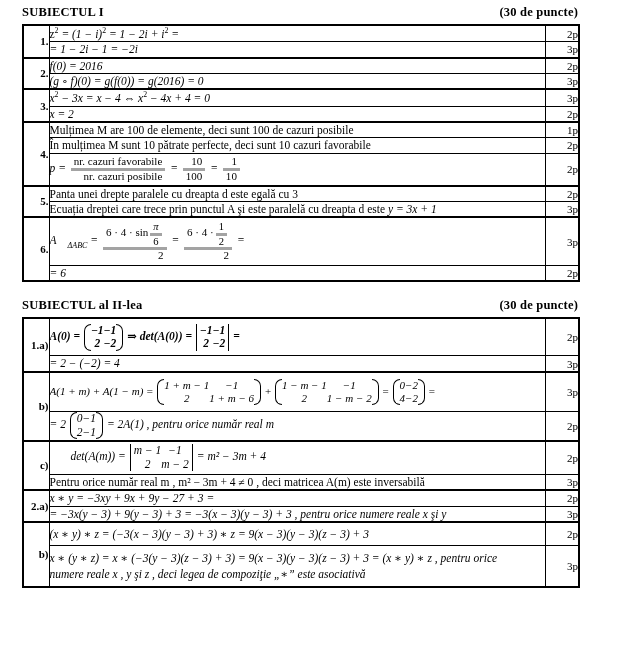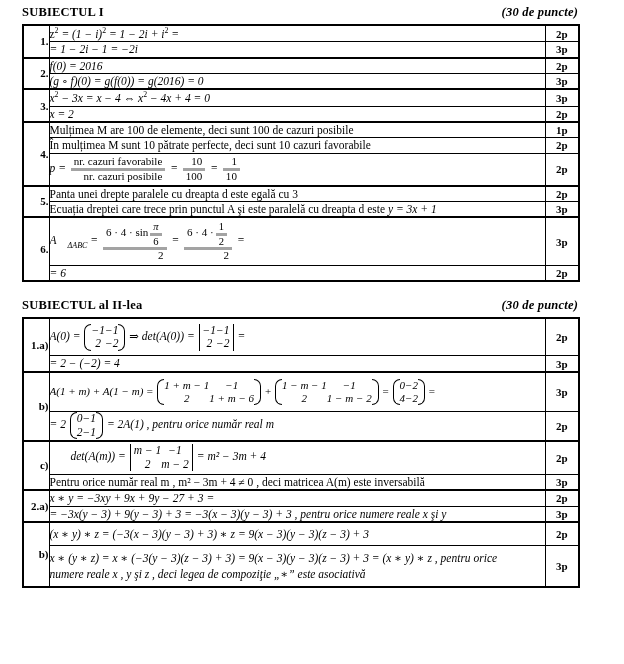--- a/index.html
+++ b/index.html
@@ -27,21 +27,21 @@
     justify-content: space-between;
     align-items: baseline;
     padding: 0 46px 0 22px;
     font-weight: bold;
     font-size: 12.5px;
     letter-spacing: .2px;
   }
   .section-head.first { padding-top: 5px; padding-bottom: 4px; }
   .section-head.second { padding-top: 4px; padding-bottom: 4px; margin-top: 12px; }
   .sec-title { white-space: nowrap; }
-  .sec-points { white-space: nowrap; font-style: italic; }
+  .sec-points { white-space: nowrap; }
 
   
   table.grid {
     border-collapse: collapse;
     margin-left: 22px;
     width: 556px;
     table-layout: fixed;
   }
   table.grid td {
     border: 1px solid #000;
@@ -59,22 +59,22 @@
 
   td.num {
     text-align: right;
     padding-right: 3px;
     font-weight: bold;
     font-size: 11px;
     vertical-align: top;
     padding-top: 2px;
   }
   td.pts {
-    text-align: center;
-    font-weight: bold;
+    text-align: right;
+    font-weight: normal;
     font-size: 11px;
     white-space: nowrap;
   }
   td.body {
     padding: 1px 4px 1px 6px;
     font-size: 11.5px;
     line-height: 1.25;
   }
 
   
@@ -297,21 +297,21 @@
     <colgroup>
         <col class="c-num">
         <col class="c-body">
         <col class="c-pts">
       </colgroup>
     <tbody>
 
       <tr class="block-start">
         <td class="num" rowspan="2">1.a)</td>
         <td class="body" style="height:36px;">
-          <span class="m" style="display:inline-block;">
+          <span class="m" style="display:inline-block;font-weight:bold;">
             <span>A(0) =</span>
             <span class="mat"><table>
                   <tbody>
                     <tr>
                       <td>−1</td>
                       <td>−1</td>
                     </tr>
                     <tr>
                       <td>2</td>
                       <td>−2</td>

